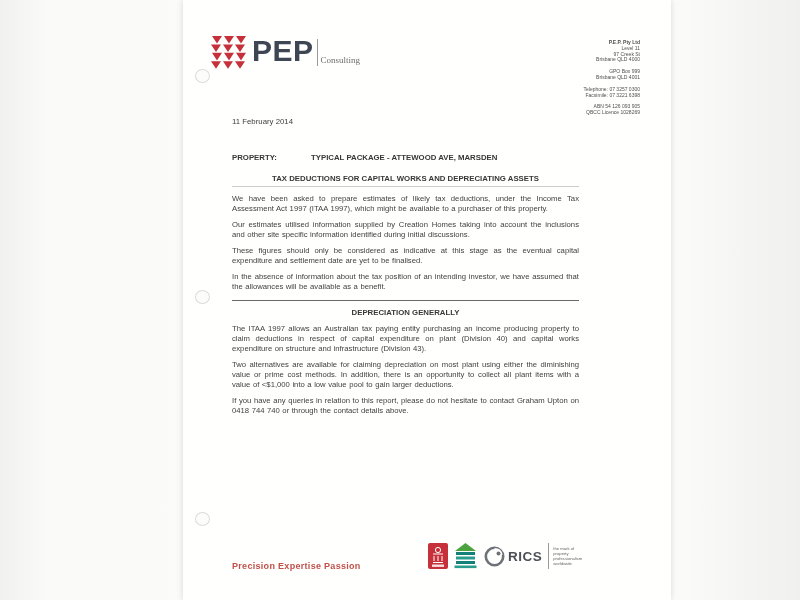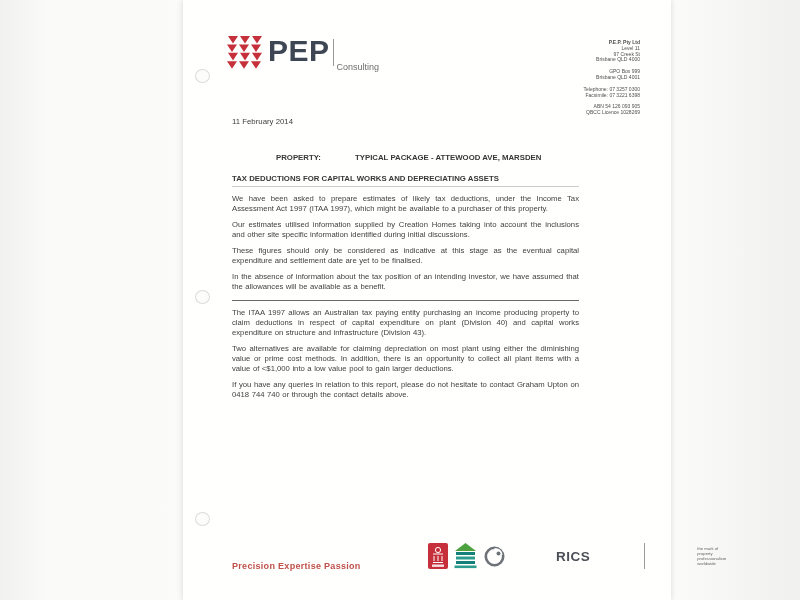--- a/index.html
+++ b/index.html
@@ -11,51 +11,51 @@
   }
   .page{
     position:absolute;left:183px;top:0;width:488px;height:600px;
     background:#fffffe;box-shadow:0 0 6px rgba(0,0,0,.14);
   }
   .hole{
     position:absolute;left:12px;width:15px;height:14px;border-radius:50%;
     border:1.5px solid #dcdcd7;background:#fcfcfa;box-sizing:border-box;
   }
   
-  .logo{position:absolute;left:44px;top:36px;display:flex;align-items:flex-start;text-align:right;}
+  .logo{position:absolute;left:28px;top:36px;display:flex;align-items:flex-start;text-align:right;}
   .pep-word{font-size:30px;line-height:30px;font-weight:bold;color:#3e4653;margin-left:4px;letter-spacing:.5px;}
   .logo-divider{width:1px;height:27px;background:#9a9a9a;margin:3px 0 0 3px;}
-  .consulting{font-size:9px;color:#6e6e6e;margin:26px 0 0 3px;}
+  .consulting{font-size:9px;color:#6e6e6e;margin:19px 0 0 3px;font-family:Liberation Serif, serif;}
   .addr{
     position:absolute;top:40px;right:31px;text-align:right;
     font-size:5px;line-height:5.8px;color:#4f4f4f;
   }
   .addr .grp{margin-bottom:6px;}
   .addr .b{font-weight:bold;}
   
   .content{position:absolute;left:49px;top:110px;width:347px;color:#414141;}
   .date{font-size:7.8px;margin-bottom:27px;margin-top:7px;}
   .proprow{display:flex;font-size:7.8px;font-weight:bold;color:#373737;margin-bottom:12px;}
-  .proprow .lbl{width:79px;margin-left:44px;}
-  .h-center{font-size:7.8px;font-weight:bold;color:#373737;text-align:left;margin-bottom:3px;}
+  .proprow .lbl{width:79px;}
+  .h-center{font-size:7.8px;font-weight:bold;color:#373737;text-align:center;margin-bottom:3px;}
   .rule-light{border:none;border-top:1px solid #cccccc;margin:0 0 7px 0;}
   .rule-dark{border:none;border-top:1.2px solid #6a6a6a;margin:8px 0 7px 0;}
   .content p{
     font-size:7.7px;line-height:10px;text-align:justify;
     margin:0 0 6px 0;word-spacing:.4px;
   }
   .h2{margin-bottom:7px;}
   
   .tagline{
     position:absolute;left:49px;top:561px;
     font-size:9px;font-weight:bold;color:#c0504a;letter-spacing:.3px;
   }
   .footer-logos{position:absolute;left:245px;top:543px;display:flex;align-items:center;}
   .flogo{margin-right:6px;display:block;}
-  .rics-wrap{display:flex;align-items:center;gap:48px;}
+  .rics-wrap{display:flex;align-items:center;}
   .rics-word{font-size:13.5px;font-weight:bold;color:#4b5056;letter-spacing:.5px;margin-left:2px;}
   .rics-sep{width:1px;height:26px;background:#9a9a9a;margin:0 4px 0 6px;}
   .rics-tag{font-size:4.2px;line-height:5px;color:#666;text-align:left;}
 </style>
 </head>
 <body>
 
 <div class="page">
 
   <div class="hole" style="top:69px"></div>
@@ -116,20 +116,21 @@
 
     <div class="h-center">TAX DEDUCTIONS FOR CAPITAL WORKS AND DEPRECIATING ASSETS</div>
     <hr class="rule-light">
 
     <p>We have been asked to prepare estimates of likely tax deductions, under the Income Tax Assessment Act 1997 (ITAA 1997), which might be available to a purchaser of this property.</p>
     <p>Our estimates utilised information supplied by Creation Homes taking into account the inclusions and other site specific information identified during initial discussions.</p>
     <p>These figures should only be considered as indicative at this stage as the eventual capital expenditure and settlement date are yet to be finalised.</p>
     <p>In the absence of information about the tax position of an intending investor, we have assumed that the allowances will be available as a benefit.</p>
 
     <hr class="rule-dark">
+    <div class="h-center h2">DEPRECIATION GENERALLY</div>
 
     <p>The ITAA 1997 allows an Australian tax paying entity purchasing an income producing property to claim deductions in respect of capital expenditure on plant (Division 40) and capital works expenditure on structure and infrastructure (Division 43).</p>
     <p>Two alternatives are available for claiming depreciation on most plant using either the diminishing value or prime cost methods. In addition, there is an opportunity to collect all plant items with a value of &lt;$1,000 into a low value pool to gain larger deductions.</p>
     <p>If you have any queries in relation to this report, please do not hesitate to contact Graham Upton on 0418 744 740 or through the contact details above.</p>
   </div>
 
   <div class="tagline">Precision Expertise Passion</div>
 
   <div class="footer-logos">
     <svg class="flogo" width="20" height="26" viewBox="0 0 20 26">

